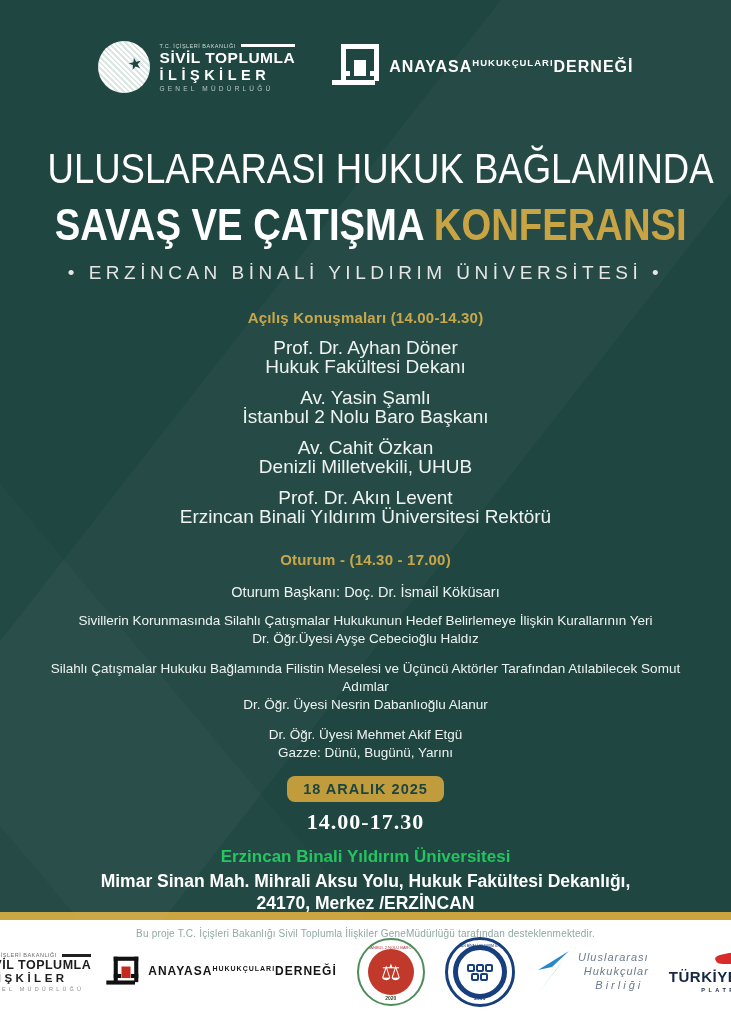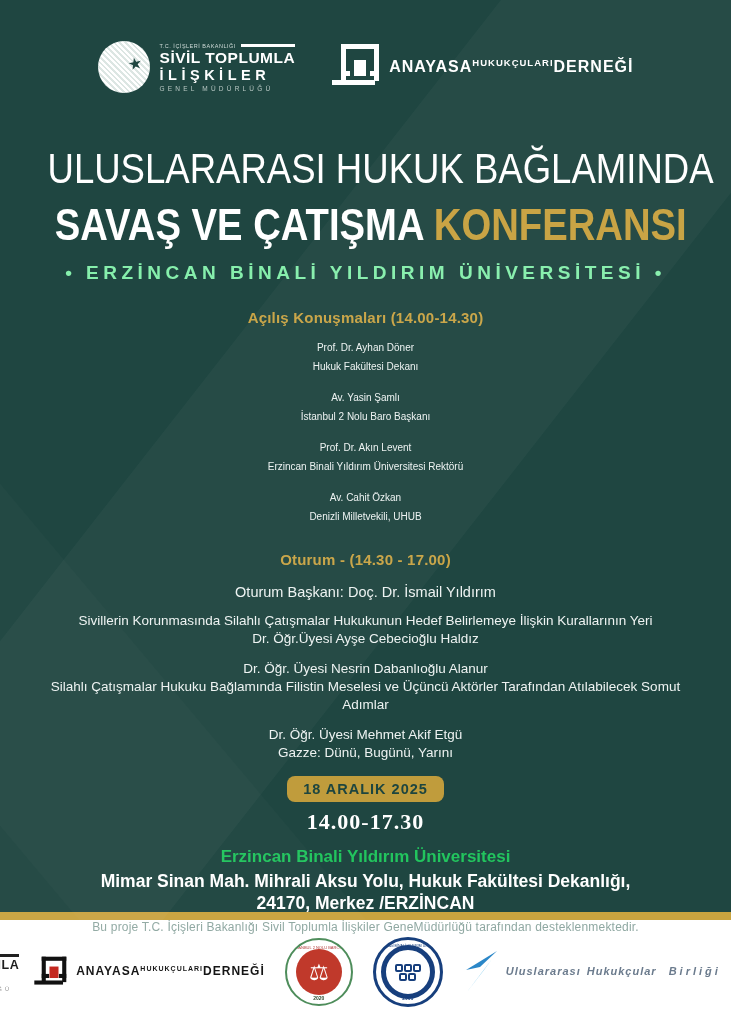--- a/index.html
+++ b/index.html
@@ -48,35 +48,35 @@
   .footer .ahd-inner{background:#c4281f;top:12px;width:11px;height:14px;}
   .footer .ahd-footL,.footer .ahd-footR{background:#111;top:21px;}
   .footer .ahd-base{background:#111;top:29px;}
   .footer .ahd-l1,.footer .ahd-l3{color:#111;font-size:12px;}
   .footer .ahd-l2{color:#111;font-size:7px;}
 
   
   .title1{margin:38px 0 0;font-size:42px;font-weight:400;color:#fff;letter-spacing:0;transform:scaleX(.87);white-space:nowrap;}
   .title2{margin:6px 0 0;font-size:45px;font-weight:700;color:#fff;transform:scaleX(.85);white-space:nowrap;}
   .title2 .accent{color:#c9a445;}
-  .uni-banner{margin-top:11px;font-size:19px;font-weight:700;letter-spacing:4.5px;color:#86efac;white-space:nowrap;}
+  .uni-banner{margin-top:11px;font-size:19px;font-weight:400;letter-spacing:4.5px;color:#e5e5e5;white-space:nowrap;}
 
   .section-heading{margin-top:25px;font-size:15px;font-weight:700;color:#c9a445;letter-spacing:.2px;}
-  .speaker-block{margin-top:12px;font-size:10px;line-height:19px;}
+  .speaker-block{margin-top:12px;font-size:19px;line-height:19px;}
   .speaker-block:first-of-type{margin-top:13px;}
   .talks{width:664px;margin:0 auto;}
   .talk-block{margin-top:12px;font-size:13.5px;line-height:18px;}
   .chair-line{margin-top:16px;font-size:14.5px;}
 
   .date-badge{display:inline-block;margin-top:14px;padding:5px 16px;border-radius:8px;background:#c09c3c;
     color:#1d453f;font-size:14.5px;font-weight:700;letter-spacing:1px;}
   .event-time{margin-top:7px;font-size:22px;font-weight:700;letter-spacing:1px;color:#fff;font-family:Liberation Serif, serif;}
   .venue-name{margin-top:12px;font-size:17px;font-weight:700;color:#22c55e;}
   .address{margin-top:3px;font-size:17.5px;font-weight:700;line-height:22px;color:#fff;}
-  .support-note{margin-top:6px;font-size:12px;color:#8fa8a2;letter-spacing:.2px;}
+  .support-note{margin-top:14px;font-size:10px;color:#8fa8a2;letter-spacing:.2px;}
 
   .gold-bar{height:8px;background:#c9a43f;flex:none;}
 
   
   .footer{flex:1;background:#fff;display:flex;align-items:center;justify-content:center;gap:20px;padding:0 14px;}
   .f-logo{display:flex;align-items:center;gap:7px;flex:none;}
 
   .seal{position:relative;width:64px;height:64px;border-radius:50%;background:#fff;flex:none;
     display:flex;align-items:center;justify-content:center;overflow:hidden;}
   .seal-bar{border:2px solid #4e8d5b;}
@@ -85,21 +85,21 @@
   .seal-ring-text{position:absolute;top:5px;left:0;right:0;font-size:4px;color:#b23a3a;white-space:nowrap;text-align:center;}
   .seal-year{position:absolute;bottom:3px;left:0;right:0;font-size:5px;color:#2d4a2d;text-align:center;font-weight:700;}
   .seal-uni{border:3px solid #173f7d;}
   .seal-core-uni{width:44px;height:44px;border-radius:50%;border:5px solid #173f7d;background:#fff;
     display:flex;flex-direction:column;align-items:center;justify-content:center;gap:1px;}
   .dot-row{display:flex;gap:1px;}
   .uni-dot{width:8px;height:8px;border:2px solid #173f7d;border-radius:2px;background:#fff;box-sizing:border-box;}
   .seal-uni .seal-ring-text{color:#173f7d;font-size:3.5px;top:4px;}
   .seal-uni .seal-year{color:#173f7d;}
 
-  .uhb-text{display:flex;flex-direction:row;line-height:1.25;font-style:italic;font-weight:700;color:#6b7b8d;text-align:right;}
+  .uhb-text{display:flex;flex-direction:column;line-height:1.25;font-style:italic;font-weight:400;color:#6b7b8d;text-align:center;}
   .uhb-l1{font-size:11px;letter-spacing:1px;}
   .uhb-l2{font-size:11px;letter-spacing:1px;padding-left:6px;}
   .uhb-l3{font-size:11px;letter-spacing:3px;padding-left:12px;}
 
   .thp{display:flex;flex-direction:column;align-items:center;gap:2px;}
   .thp-words{font-size:15px;font-weight:700;letter-spacing:.5px;white-space:nowrap;}
   .thp-w1{color:#152744;}
   .thp-w2{color:#d92b2b;}
   .thp-sub{font-size:5.5px;letter-spacing:3.5px;color:#152744;font-weight:700;}
 </style>
@@ -149,38 +149,38 @@
     <div class="section-heading">Açılış Konuşmaları (14.00-14.30)</div>
     <div class="speaker-block">
       <div>Prof. Dr. Ayhan Döner</div>
       <div>Hukuk Fakültesi Dekanı</div>
     </div>
     <div class="speaker-block">
       <div>Av. Yasin Şamlı</div>
       <div>İstanbul 2 Nolu Baro Başkanı</div>
     </div>
     <div class="speaker-block">
+      <div>Av. Cahit Özkan</div>
+      <div>Denizli Milletvekili, UHUB</div>
+    </div>
+    <div class="speaker-block">
       <div>Prof. Dr. Akın Levent</div>
       <div>Erzincan Binali Yıldırım Üniversitesi Rektörü</div>
     </div>
-    <div class="speaker-block">
-      <div>Av. Cahit Özkan</div>
-      <div>Denizli Milletvekili, UHUB</div>
-    </div>
 
     <div class="section-heading">Oturum - (14.30 - 17.00)</div>
-    <div class="chair-line">Oturum Başkanı: Doç. Dr. İsmail Yıldırım</div>
+    <div class="chair-line">Oturum Başkanı: Doç. Dr. İsmail Köküsarı</div>
     <div class="talks">
       <div class="talk-block">
         <div>Sivillerin Korunmasında Silahlı Çatışmalar Hukukunun Hedef Belirlemeye İlişkin Kurallarının Yeri</div>
         <div>Dr. Öğr.Üyesi Ayşe Cebecioğlu Haldız</div>
       </div>
       <div class="talk-block">
+        <div>Silahlı Çatışmalar Hukuku Bağlamında Filistin Meselesi ve Üçüncü Aktörler Tarafından Atılabilecek Somut Adımlar</div>
         <div>Dr. Öğr. Üyesi  Nesrin Dabanlıoğlu Alanur</div>
-        <div>Silahlı Çatışmalar Hukuku Bağlamında Filistin Meselesi ve Üçüncü Aktörler Tarafından Atılabilecek Somut Adımlar</div>
       </div>
       <div class="talk-block">
         <div>Dr. Öğr. Üyesi Mehmet Akif Etgü</div>
         <div>Gazze: Dünü, Bugünü, Yarını</div>
       </div>
     </div>
 
     <div><span class="date-badge">18 ARALIK 2025</span></div>
     <div class="event-time">14.00-17.30</div>
     <div class="venue-name">Erzincan Binali Yıldırım Üniversitesi</div>

